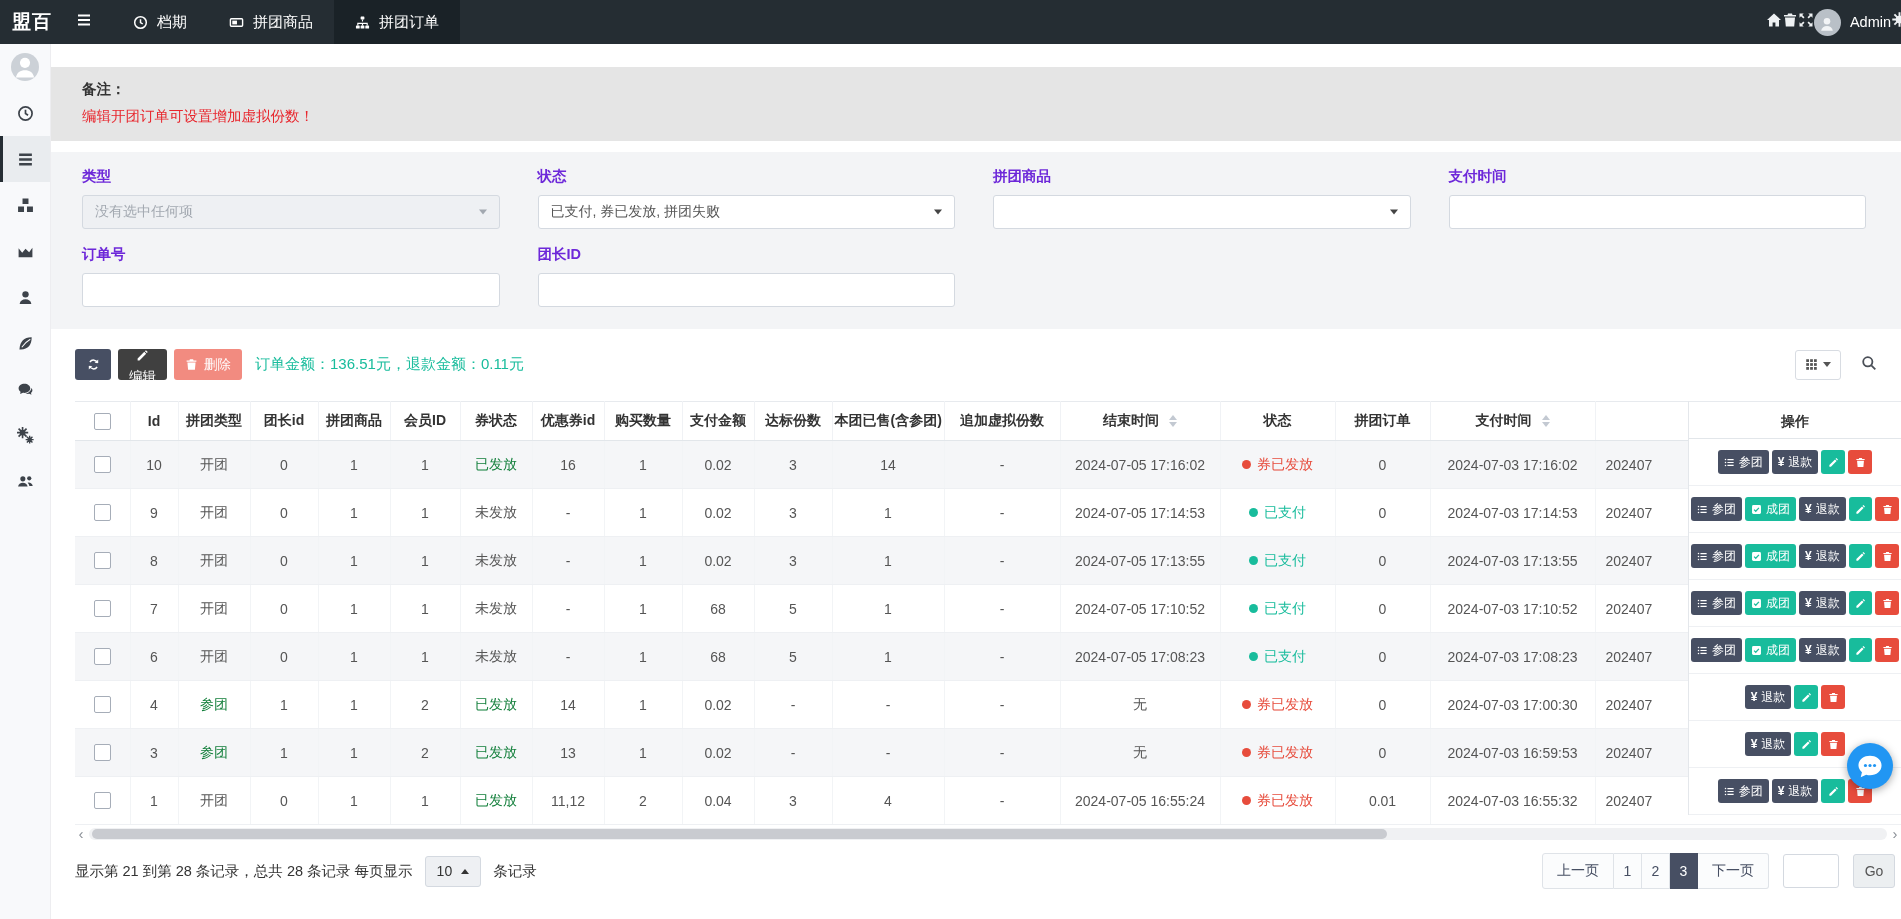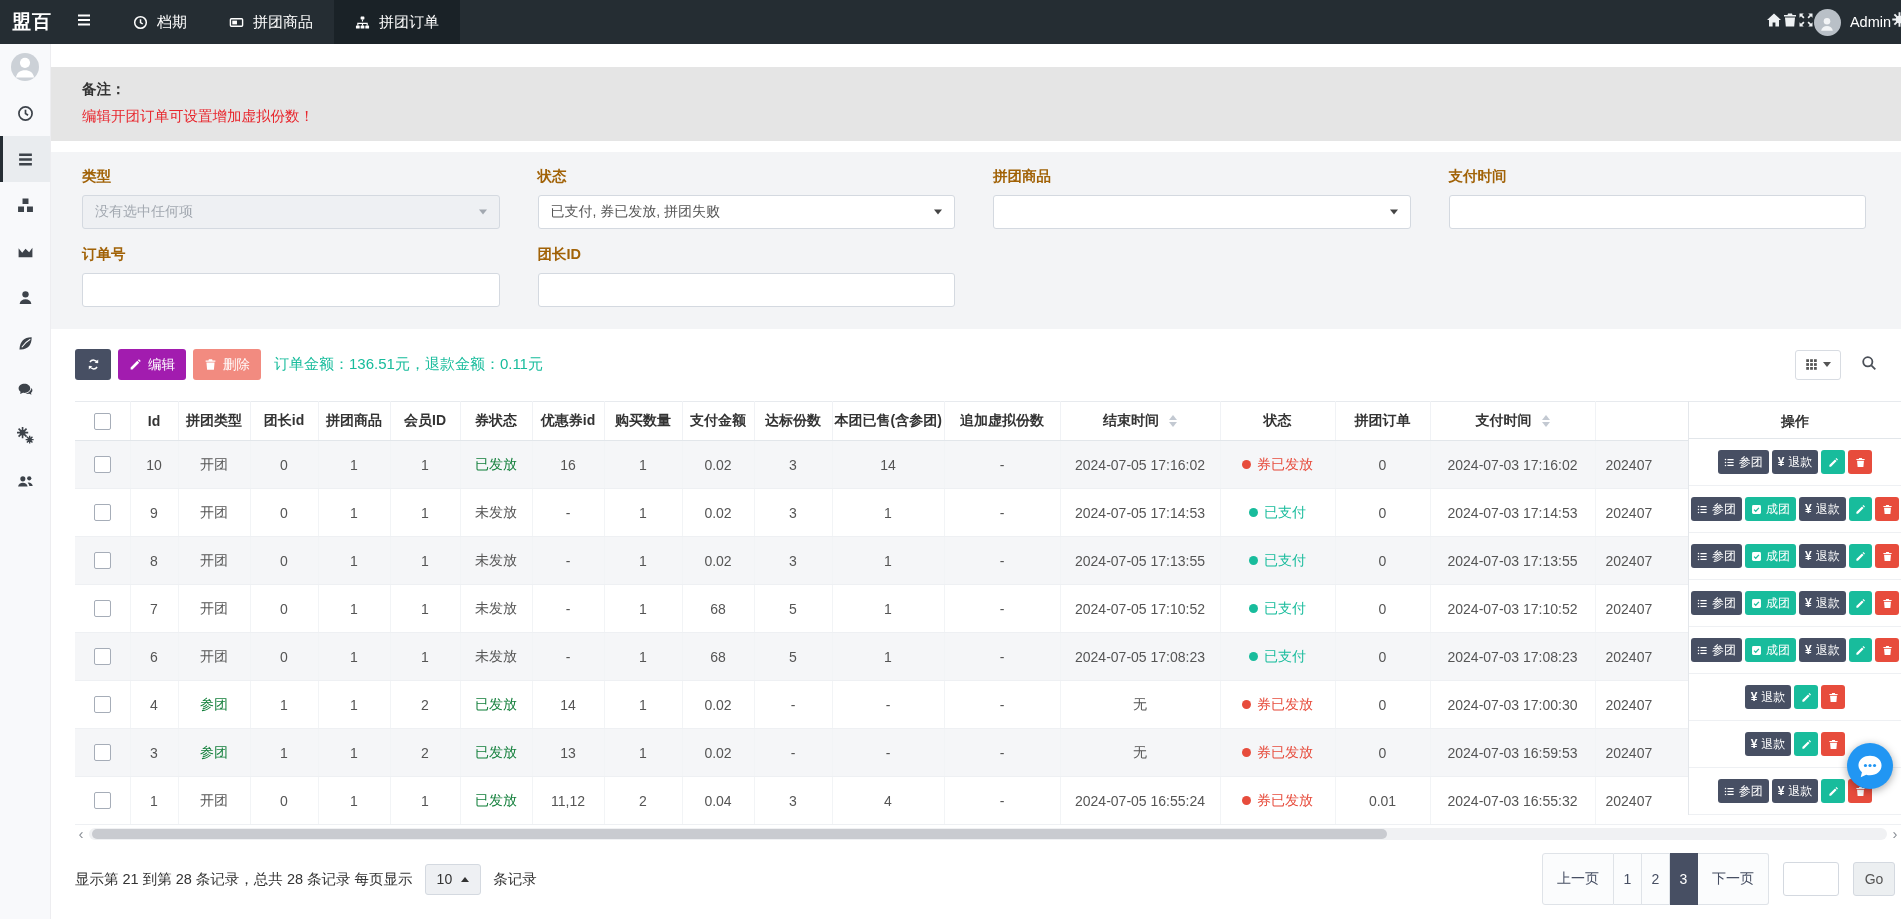--- a/index.html
+++ b/index.html
@@ -31,42 +31,42 @@
   .sb-avatar{width:28px;height:28px;border-radius:50%;background:#ccd1d7;display:flex;align-items:center;justify-content:center;color:#fff;font-size:19px;overflow:hidden;}
 
   
   .content{margin-left:50px;}
   .note{margin-top:23px;background:#e5e5e5;padding:13px 32px 15px;}
   .note-title{font-weight:bold;font-size:14.5px;color:#333;}
   .note-msg{color:#e8262d;font-size:14.5px;margin-top:8px;}
 
   .filters{margin-top:11px;background:#f3f4f6;padding:15px 35px 22px 32px;}
   .filter-grid{display:grid;grid-template-columns:repeat(4,1fr);column-gap:38px;row-gap:16px;}
-  .ffield label{display:block;font-weight:bold;font-size:14.5px;color:#a16207;margin-bottom:9px;}
+  .ffield label{display:block;font-weight:bold;font-size:14.5px;color:#6d28d9;margin-bottom:9px;}
   .fctrl{height:34px;background:#fff;border:1px solid #d4d9e0;border-radius:3px;display:flex;align-items:center;
          padding:0 26px 0 12px;font-size:14px;color:#555;position:relative;box-sizing:border-box;cursor:pointer;}
   .fctrl.disabled{background:#eef0f3;color:#a2a8b0;cursor:default;}
   .caret-down{position:absolute;right:12px;top:50%;transform:translateY(-50%);width:0;height:0;
               border-left:4px solid transparent;border-right:4px solid transparent;border-top:5px solid #444;}
   .fctrl.disabled .caret-down{border-top-color:#a2a8b0;}
   .fctrl-input{width:100%;height:34px;border:1px solid #d4d9e0;border-radius:3px;padding:0 12px;font-size:14px;
                color:#555;background:#fff;box-sizing:border-box;outline:none;}
   .fbtns{display:flex;gap:30px;align-items:flex-end;}
   .fbtns button{flex:1;height:34px;border:none;border-radius:4px;color:#fff;font-size:15px;cursor:pointer;}
   .btn-submit{background:#18bc9c;}
   .btn-reset{background:#474f63;}
 
   
   .card{padding-left:25px;}
   .toolbar{margin-top:20px;display:flex;align-items:center;gap:7px;padding-right:22px;}
   .tbtn{height:31px;border:none;border-radius:3px;color:#fff;font-size:13.5px;display:inline-flex;align-items:center;
         gap:6px;padding:0 11px;cursor:pointer;}
   .tbtn .ic{font-size:13px;}
   .tbtn.refresh{background:#474f63;width:36px;justify-content:center;padding:0;font-size:14px;}
-  .tbtn.edit{background:#a21caf;}
+  .tbtn.edit{background:#404040;flex-direction:column;}
   .tbtn.del{background:#f28b80;}
   .summary{color:#18bc9c;font-size:15px;margin-left:6px;}
   .toolbar-right{margin-left:auto;display:flex;align-items:center;gap:18px;}
   .cols-btn{width:46px;height:30px;border:1px solid #d8dce2;background:#fff;border-radius:3px;color:#555;
             display:inline-flex;align-items:center;justify-content:center;gap:5px;cursor:pointer;font-size:13px;}
   .caret-down-sm{width:0;height:0;border-left:4px solid transparent;border-right:4px solid transparent;border-top:5px solid #555;}
   .search-btn{background:none;border:none;color:#4a4f57;font-size:16px;cursor:pointer;padding:2px;}
 
   
   .table-zone{margin-top:21px;position:relative;}
@@ -107,21 +107,21 @@
   .hs-thumb{position:absolute;left:3px;top:1px;height:10px;width:72%;background:#c9cbd0;border-radius:5px;cursor:pointer;}
 
   
   .pagination{margin-top:12px;display:flex;align-items:center;padding-right:6px;width:1826px;box-sizing:border-box;}
   .pg-info{font-size:14.5px;color:#333;display:flex;align-items:center;gap:12px;}
   .pg-size{height:29px;padding:0 11px;background:#eef0f3;border:1px solid #d4d9e0;border-radius:3px;display:inline-flex;
            gap:9px;align-items:center;font-size:14px;color:#333;cursor:pointer;}
   .caret-up{width:0;height:0;border-left:4px solid transparent;border-right:4px solid transparent;border-bottom:5px solid #333;}
   .pg-right{margin-left:auto;display:flex;align-items:center;gap:14px;}
   .pg-group{display:flex;}
-  .pg-btn{min-width:34px;height:52px;padding:0 14px;background:#fbfcfd;border:1px solid #dfe3e8;border-left-width:0;
+  .pg-btn{min-width:34px;height:36px;padding:0 14px;background:#fbfcfd;border:1px solid #dfe3e8;border-left-width:0;
           color:#474f63;font-size:14px;display:inline-flex;align-items:center;justify-content:center;cursor:pointer;box-sizing:border-box;}
   .pg-btn:first-child{border-left-width:1px;border-radius:3px 0 0 3px;}
   .pg-btn:last-child{border-radius:0 3px 3px 0;}
   .pg-btn.page{padding:0;width:28px;min-width:28px;}
   .pg-btn.active{background:#474f63;border-color:#474f63;color:#fff;}
   .pg-go-input{width:56px;height:34px;border:1px solid #d4d9e0;border-radius:3px;background:#fff;box-sizing:border-box;outline:none;padding:0 8px;font-size:14px;}
   .pg-go-btn{width:42px;height:34px;background:#ecef f1;background:#eceff1;border:1px solid #d4d9e0;border-radius:3px;color:#555;font-size:14px;cursor:pointer;}
 
   .chat-fab{position:absolute;left:1847px;top:743px;width:46px;height:46px;border-radius:50%;background:#2196f3;
             display:flex;align-items:center;justify-content:center;box-shadow:0 2px 8px rgba(0,0,0,.35);cursor:pointer;z-index:20;font-size:28px;}

